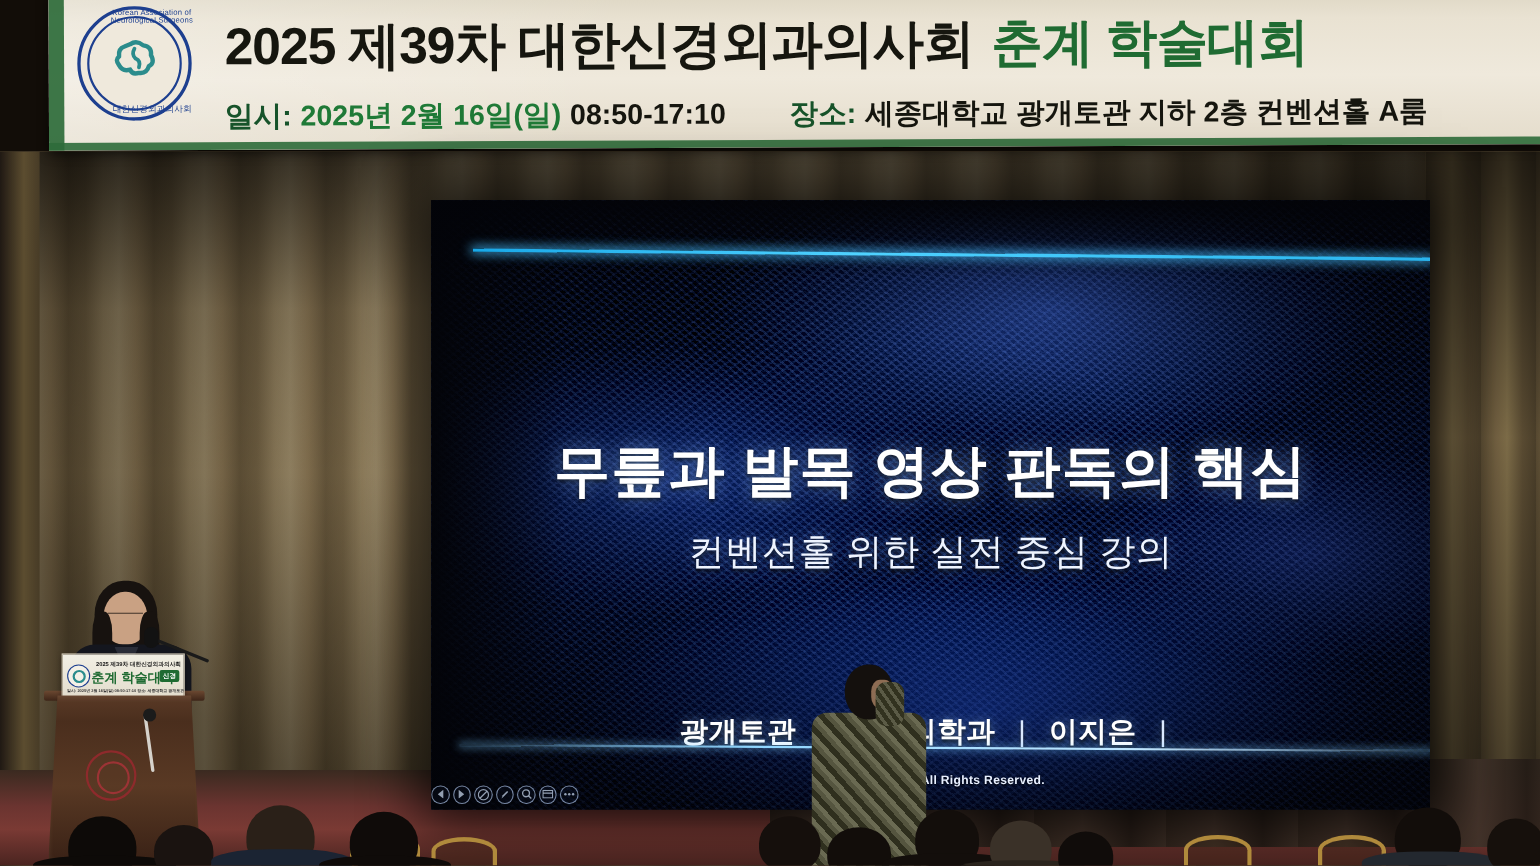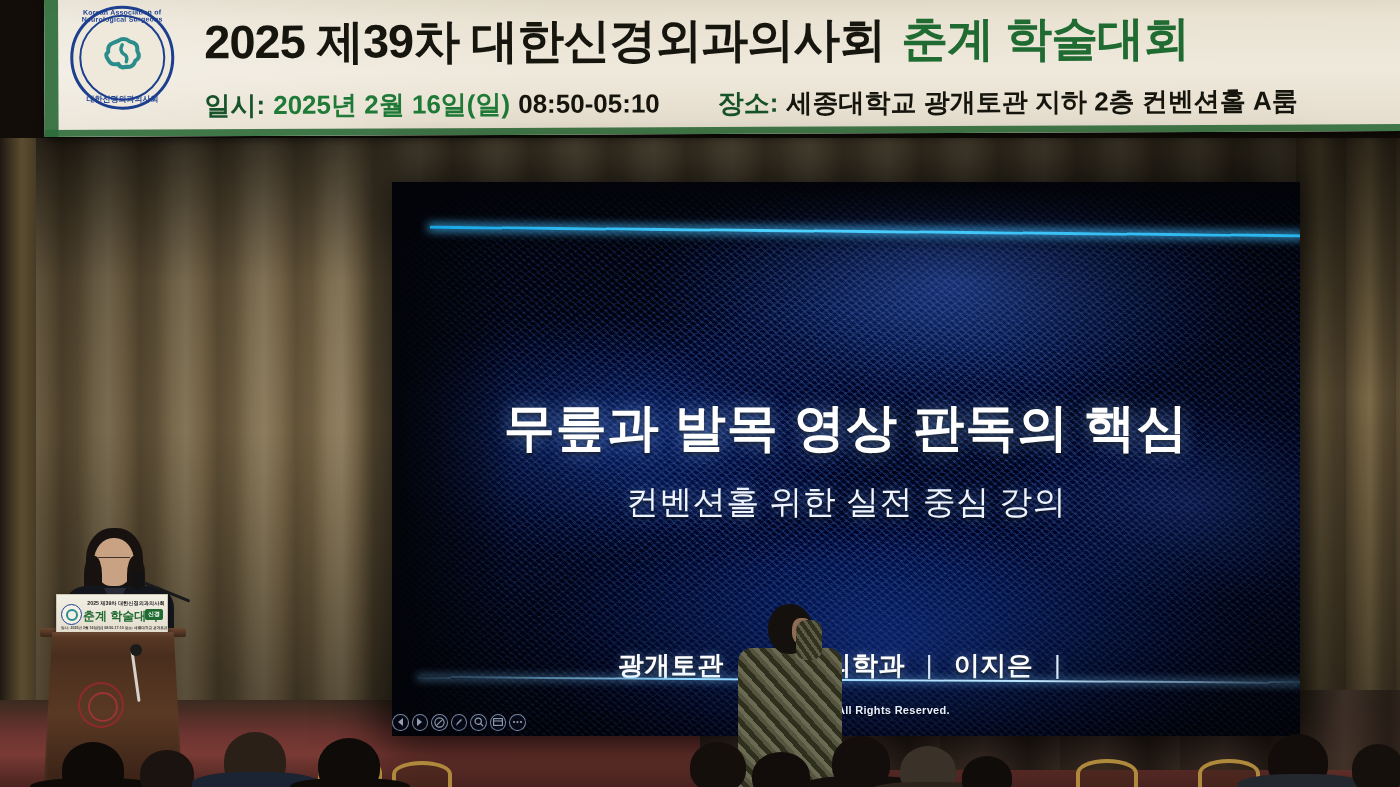--- a/index.html
+++ b/index.html
@@ -44,22 +44,22 @@
     transform:rotate(-0.25deg); transform-origin:left top; overflow:hidden; }
   .banner::before{content:"";position:absolute;inset:0;
     background:linear-gradient(105deg, rgba(255,255,255,.30) 0%, rgba(255,255,255,0) 38%);}
   .banner-edge-l{position:absolute;left:0;top:0;width:14px;height:141px;background:#2e6b3a;opacity:.92;}
   .banner-edge-b{position:absolute;left:0;bottom:0;width:1356px;height:7px;background:#2e6b3a;opacity:.9;}
 
   .emblem { position:absolute; left:26px; top:10px; width:104px; height:104px; }
   .emblem .ring{position:absolute;inset:0;border-radius:50%;border:3px solid #1d3f8f;background:#efe9dc;}
   .emblem .ring2{position:absolute;inset:9px;border-radius:50%;border:2px solid #1d3f8f;}
   .emblem .brain{position:absolute;left:50%;top:50%;transform:translate(-50%,-52%);}
-  .emblem .toptxt,.emblem .bottxt{position:absolute;left:0;width:104px;text-align:center;
-     color:#1d3f8f;font-weight:700;}
+  .emblem .toptxt,.emblem .bottxt{position:absolute;left:16px;width:104px;text-align:center;
+     color:#1d3f8f;font-weight:400;}
   .emblem .toptxt{top:3px;font-size:7px;letter-spacing:.2px;}
   .emblem .bottxt{bottom:5px;font-size:8px;}
 
   .banner-title{position:absolute;left:160px;top:8px;width:1190px;height:78px;
     display:flex;align-items:center;white-space:nowrap;
     font-size:47px;font-weight:900;letter-spacing:-1px;}
   .bt-black{color:#16160f;}
   .bt-green{color:#1f6b32;margin-left:16px;}
   .banner-sub{position:absolute;left:160px;top:88px;width:1190px;height:44px;
     display:flex;align-items:center;white-space:nowrap;font-size:26px;font-weight:800;}
@@ -216,21 +216,21 @@
     </div>
 
     <div class="banner-title">
       <span class="bt-black">2025 제39차 대한신경외과의사회</span>
       <span class="bt-green">춘계 학술대회</span>
     </div>
 
     <div class="banner-sub">
       <span class="sub-label">일시:</span>
       <span class="sub-green">2025년 2월 16일(일)</span>
-      <span class="sub-dark">08:50-05:10</span>
+      <span class="sub-dark">08:50-17:10</span>
       <span class="sub-gap"></span>
       <span class="sub-label">장소:</span>
       <span class="sub-dark">세종대학교 광개토관 지하 2층 컨벤션홀 A룸</span>
     </div>
   </div>
 
   <div class="screen">
     <div class="mri-bg"></div>
     <div class="mri-darkL"></div>
     <div class="mri-darkT"></div>

